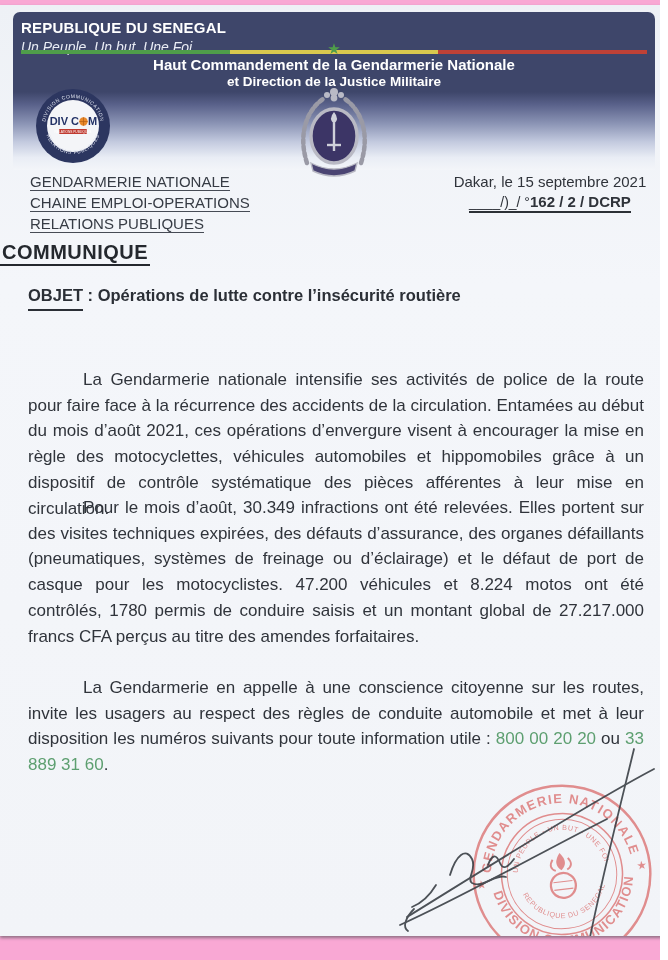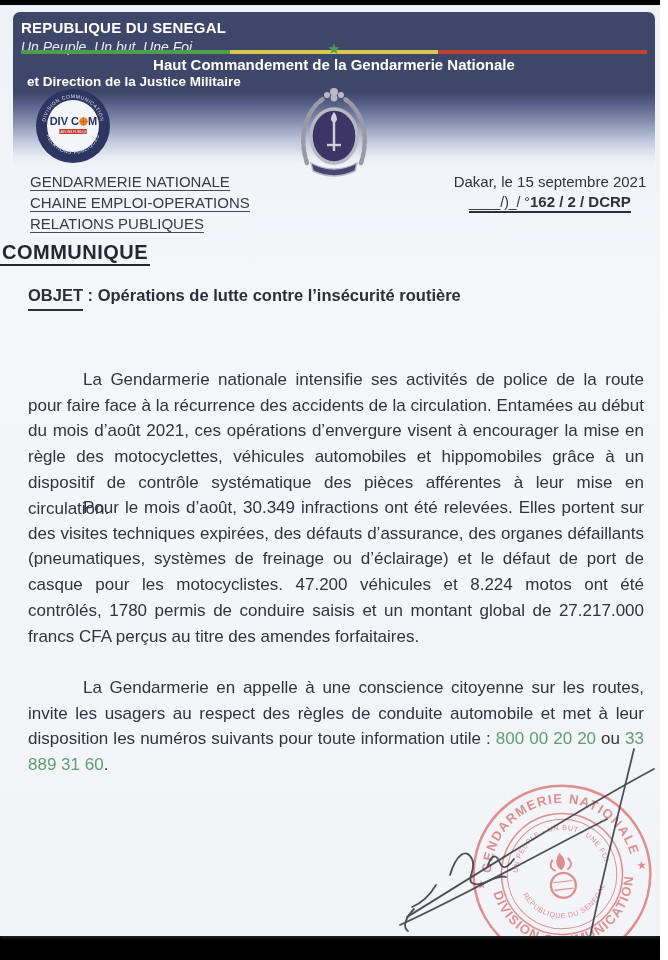--- a/index.html
+++ b/index.html
@@ -1,18 +1,18 @@
 <!DOCTYPE html>
 <html><head>
 <meta charset="utf-8">
 <style>
   html,body{margin:0;padding:0;}
   #stage{
     position:relative;width:660px;height:960px;overflow:hidden;
-    background:#000000;font-family:"Liberation Sans",sans-serif;
+    background:#f9a8d4;font-family:"Liberation Sans",sans-serif;
   }
   #page{
     position:absolute;left:0;top:5px;width:668px;height:931px;overflow:hidden;
     background:linear-gradient(180deg,#eef1f6 0%,#f4f6fa 30%,#f2f4f8 100%);
     box-shadow:0 2px 3px rgba(60,65,70,.55);
   }
   
   .banner{
     position:absolute;left:13px;top:7px;width:642px;height:80px;
     background:#3e466a;border-radius:7px 7px 0 0;color:#fff;
@@ -24,21 +24,21 @@
   .republic{position:absolute;left:8px;top:7px;font-size:15px;font-weight:bold;letter-spacing:.2px;}
   .motto{position:absolute;left:8px;top:27px;font-size:14px;font-style:italic;color:#e9ecf5;}
   .ministry{position:absolute;right:8px;top:11px;font-size:14px;font-weight:bold;}
   .flagline{position:absolute;left:8px;right:8px;top:38px;height:4px;display:flex;}
   .flagline .seg{flex:1;height:4px;}
   .flag-star{
     position:absolute;left:50%;top:29px;transform:translateX(-50%);
     font-size:15px;color:#4f9d4a;line-height:1;
   }
   .command1{position:absolute;left:0;right:0;top:44px;text-align:center;font-size:15px;font-weight:bold;}
-  .command2{position:absolute;left:14px;right:0;top:62px;text-align:left;font-size:13.5px;font-weight:bold;}
+  .command2{position:absolute;left:0;right:0;top:62px;text-align:center;font-size:13.5px;font-weight:bold;}
   
   .divcom{position:absolute;left:35px;top:83px;width:76px;height:76px;}
   .crest{position:absolute;left:292px;top:78px;width:84px;height:102px;}
   
   .letterhead{position:absolute;left:30px;top:166px;right:24px;height:70px;color:#363b44;}
   .service-lines div{font-size:15px;line-height:21px;}
   .service-lines span{border-bottom:1.5px solid #464b55;padding-bottom:0px;}
   .dateblock{position:absolute;left:400px;top:2px;width:240px;text-align:center;color:#2f333a;}
   .place-date{font-size:15px;}
   .refline{display:inline-block;margin-top:3px;border-bottom:2px solid #2c3036;padding-bottom:1px;font-size:14px;}

